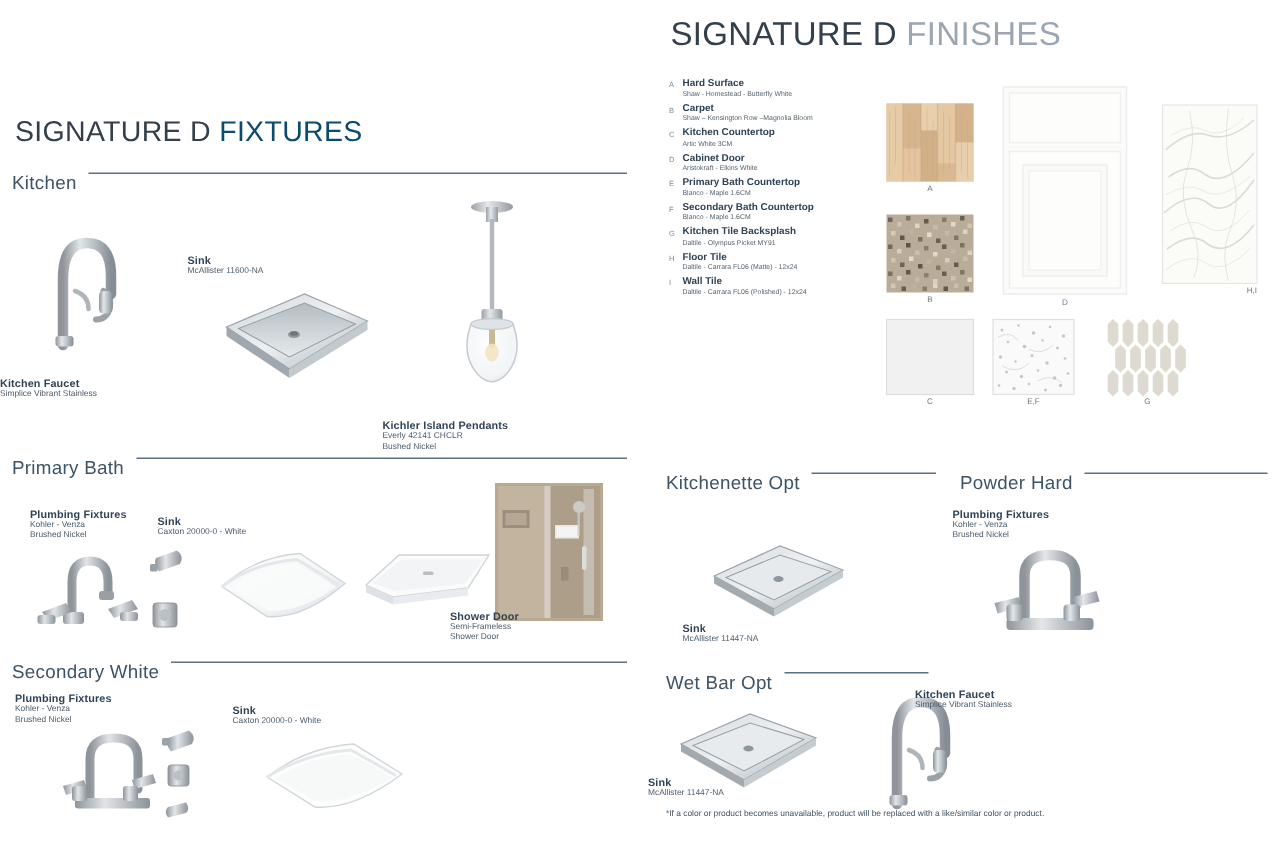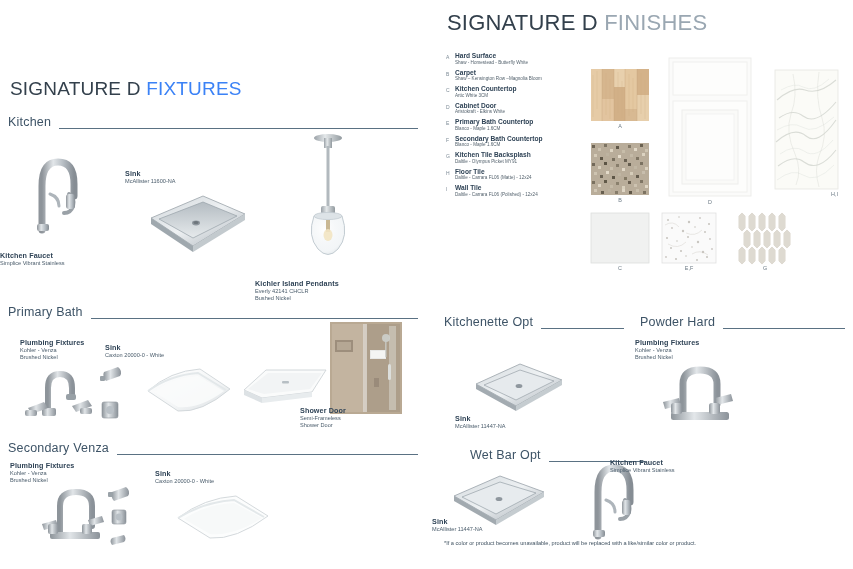--- a/index.html
+++ b/index.html
@@ -27,24 +27,24 @@
     font-size:22px;white-space:nowrap;letter-spacing:.2px;
   }
   .right-title .b{color:#33404c;}
   .right-title .l{color:#9aa7b2;}
 
   .sub-title{
     position:absolute;left:10px;top:78px;
     font-size:19px;white-space:nowrap;letter-spacing:.2px;
   }
   .sub-title .b{color:#33404c;}
-  .sub-title .l{color:#3b82f6;}
+  .sub-title .l{color:#0c4a6e;}
 
   
-  .sec{position:absolute;display:flex;align-items:flex-end;}
+  .sec{position:absolute;display:flex;align-items:flex-start;}
   .sec .lab{
     font-size:12.5px;color:#3d5366;white-space:nowrap;padding-right:8px;
     letter-spacing:.2px;
   }
   .sec .rule{height:1px;background:#5a7183;flex:1;}
 
   
   .cap{position:absolute;line-height:1.18;}
   .cap .n{font-size:7.2px;color:#2f4356;font-weight:bold;letter-spacing:.1px;}
   .cap .d{font-size:5.6px;color:#4a5c6b;}
@@ -531,21 +531,21 @@
       <rect x="44" y="56" width="5" height="9" fill="#8d7f6f" opacity="0.6"></rect>
     </svg>
   </div>
   <div class="cap" style="left:300px;top:407px;width:130px;">
     <div class="n">Shower Door</div>
     <div class="d">Semi-Frameless</div>
     <div class="d">Shower Door</div>
   </div>
 
   <div class="sec" style="left:8px;top:441px;width:410px;">
-    <div class="lab">Secondary Venza</div>
+    <div class="lab">Secondary White</div>
     <div class="rule"></div>
   </div>
 
   <div class="cap" style="left:10px;top:462px;width:130px;">
     <div class="n">Plumbing Fixtures</div>
     <div class="d">Kohler - Venza</div>
     <div class="d">Brushed Nickel</div>
   </div>
   <div class="ph" style="left:36px;top:486px;width:115px;height:72px;">
     <svg width="115" height="72" viewBox="0 0 115 72">
@@ -627,21 +627,21 @@
       </defs>
       <path d="M28 50 L28 22 Q28 8 45 8 Q62 8 62 22 L62 42" fill="none" stroke="url(#bf3)" stroke-width="7" stroke-linecap="round"></path>
       <rect x="16" y="50" width="58" height="8" rx="2.5" fill="url(#bf3)"></rect>
       <path d="M8 40 l16 -4 l2 7 l-16 4 z" fill="url(#bf3)"></path>
       <rect x="16" y="41" width="11" height="11" rx="2.5" fill="url(#bf3)"></rect>
       <path d="M60 36 l16 -4 l2 7 l-16 4 z" fill="url(#bf3)"></path>
       <rect x="54" y="41" width="11" height="11" rx="2.5" fill="url(#bf3)"></rect>
     </svg>
   </div>
 
-  <div class="sec" style="left:444px;top:448px;width:175px;margin-left:26px;">
+  <div class="sec" style="left:444px;top:448px;width:175px;">
     <div class="lab">Wet Bar Opt</div>
     <div class="rule"></div>
   </div>
   <div class="ph" style="left:448px;top:470px;width:105px;height:60px;">
     <svg width="105" height="60" viewBox="0 0 105 60">
       <defs>
         <linearGradient id="sk4" x1="0" y1="0" x2="1" y2="1">
           <stop offset="0" stop-color="#d3d9dd"></stop>
             <stop offset="0.5" stop-color="#eef1f3"></stop>
           <stop offset="1" stop-color="#a6aeb5"></stop>

